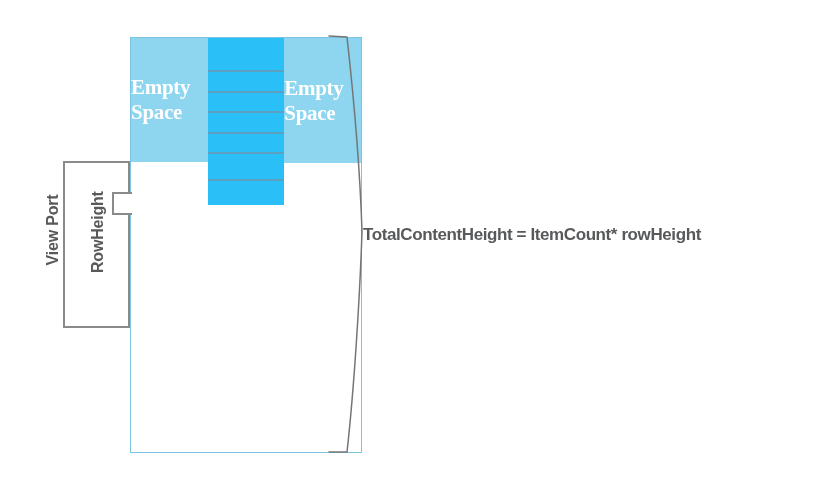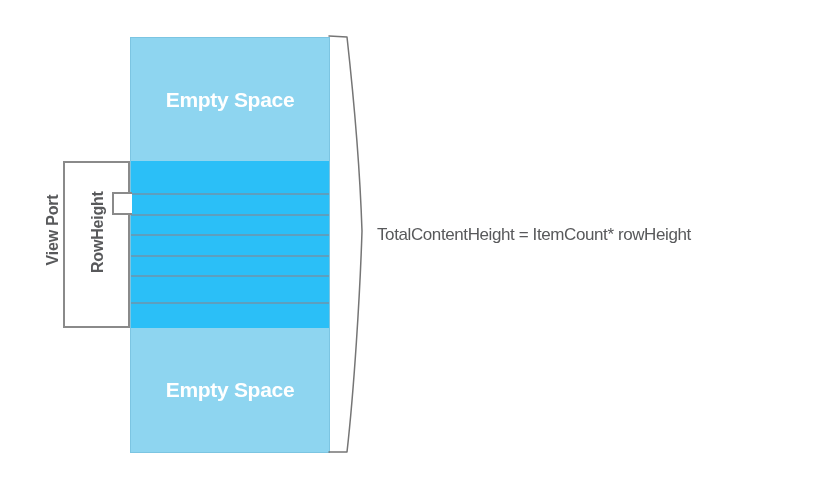--- a/index.html
+++ b/index.html
@@ -38,24 +38,24 @@
     white-space:nowrap;
     transform:rotate(-90deg);
     transform-origin:center center;
     text-align:center;
   }
   .vlabel.view-port{ left:16px; top:222px; width:72px; height:16px; }
   .vlabel.row-height{ left:57px; top:225px; width:80px; height:16px; }
   
   .column{
     position:absolute;
-    left:130px;top:37px;width:200px;height:416px;
+    left:130px;top:37px;width:232px;height:416px;
     box-sizing:border-box;
     border:1px solid var(--column-border);
-    display:flex;flex-direction:column;
+    display:flex;font-family:Liberation Serif, serif;
   }
   .block{
     position:relative;
     width:100%;
     display:flex;align-items:center;justify-content:center;
     box-sizing:border-box;
   }
   .block.top   { height:124px; background:var(--light-blue); }
   .block.middle{ height:167px; background:var(--dark-blue); }
   .block.bottom{ height:125px; background:var(--light-blue); }
@@ -80,22 +80,22 @@
     box-sizing:border-box;
   }
   
   .brace{
     position:absolute;left:0;top:0;width:822px;height:484px;
     pointer-events:none;
   }
   
   .formula{
     position:absolute;
-    left:377px;top:225px;
-    font-weight:normal;
+    left:363px;top:225px;
+    font-weight:bold;
     font-size:17px;
     letter-spacing:-0.4px;
     color:var(--label-text);
     white-space:nowrap;
   }
 </style>
 </head>
 <body>
 
 <div class="canvas">

